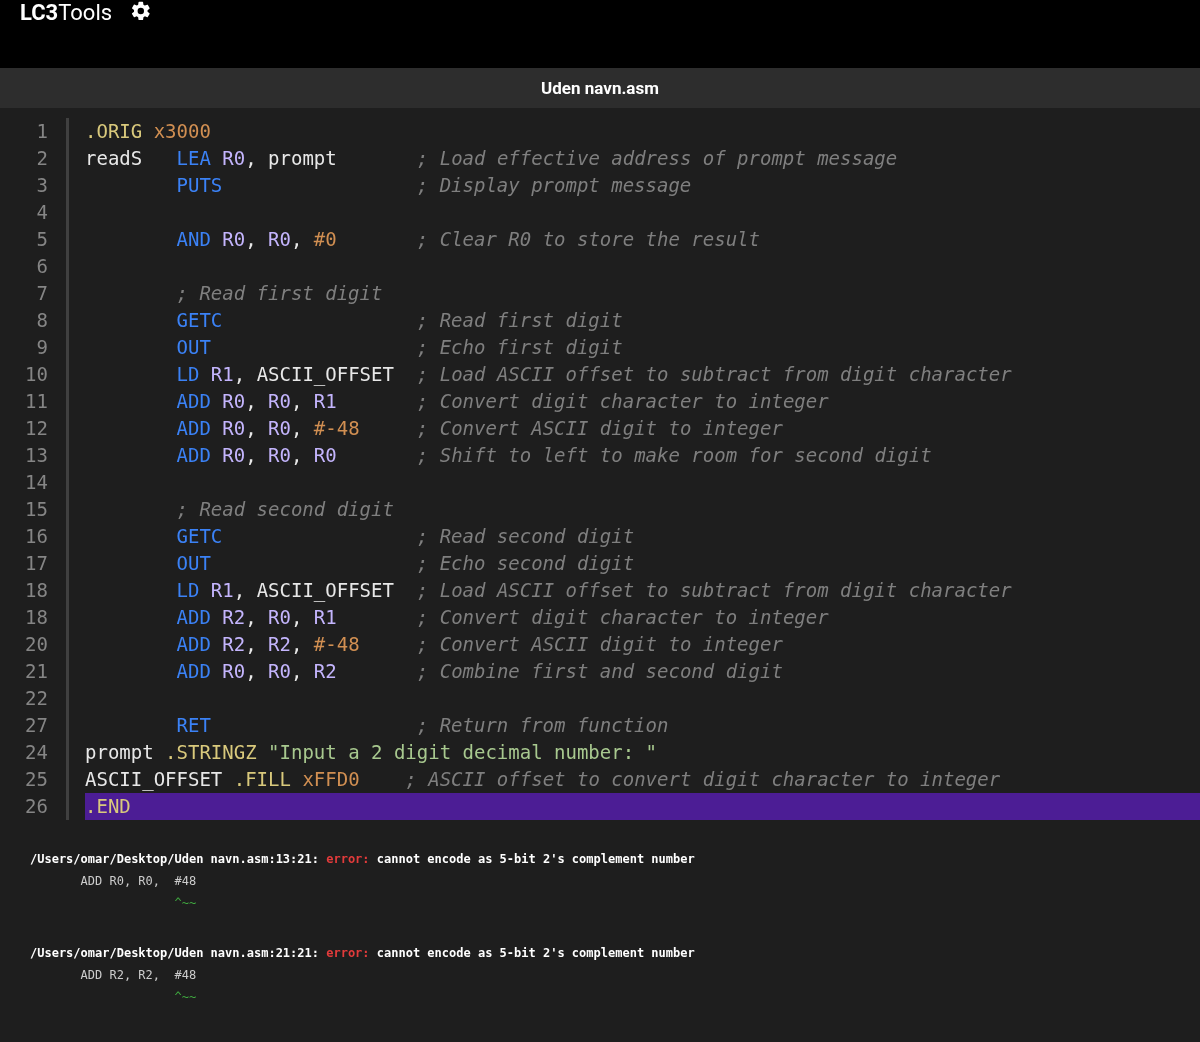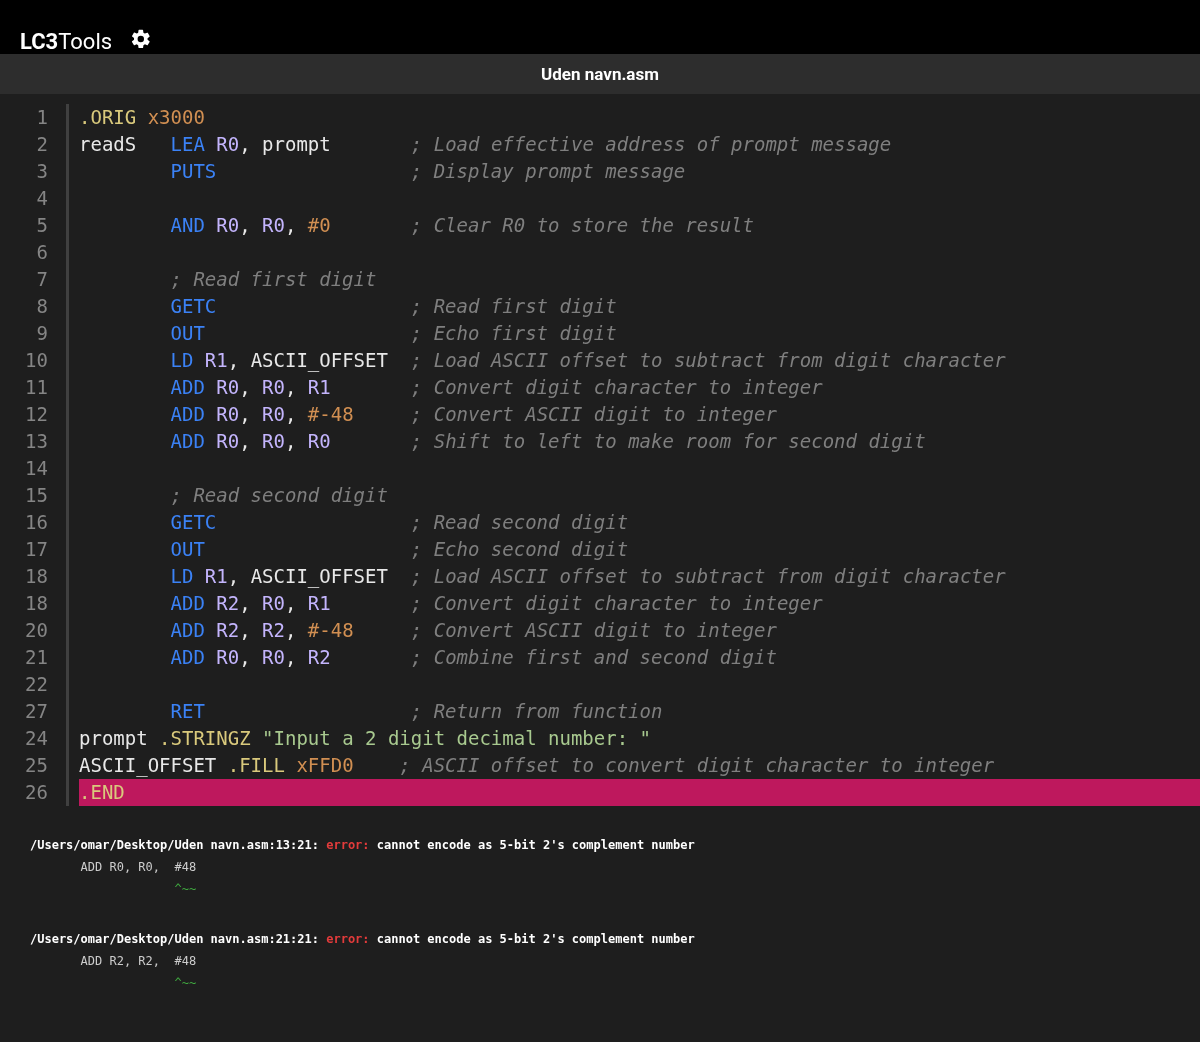--- a/index.html
+++ b/index.html
@@ -6,23 +6,23 @@
   body {
     background: #1e1e1e;
     color: #d4d4d4;
     font-family: "Menlo", "Consolas", monospace;
     font-size: 19px;
     width: 1200px;
     overflow: hidden;
   }
   .titlebar {
     background: #000000;
-    height: 54px;
+    height: 68px;
     display: flex;
-    align-items: flex-end;
+    align-items: flex-start;
     padding: 0 20px;
     gap: 18px;
   }
   .app-title {
     font-family: -apple-system, "Segoe UI", Roboto, sans-serif;
     font-size: 22px;
     font-weight: 400;
     color: #ffffff;
   }
   .app-title .bold { font-weight: 700; }
@@ -52,24 +52,24 @@
     font-size: 19px;
     min-width: 48px;
   }
   .gutter-line { height: 27px; }
   .code {
     flex: 1;
     line-height: 27px;
     white-space: pre;
     font-size: 19px;
     border-left: 3px solid #404040;
-    padding-left: 10px;
+    padding-left: 16px;
   }
   .code-line { height: 27px; }
-  .active-line { background: #be185d; }
+  .active-line { background: #4c1d95; }
   .tk-directive { color: #d9c97c; }
   .tk-number    { color: #d18f52; }
   .tk-opcode    { color: #3b82f6; }
   .tk-register  { color: #c4b5fd; }
   .tk-label     { color: #e8e8e8; }
   .tk-punct     { color: #e8e8e8; }
   .tk-string    { color: #a8c98f; }
   .tk-comment   { color: #7f7f7f; font-style: italic; }
   .console {
     background: #1e1e1e;

